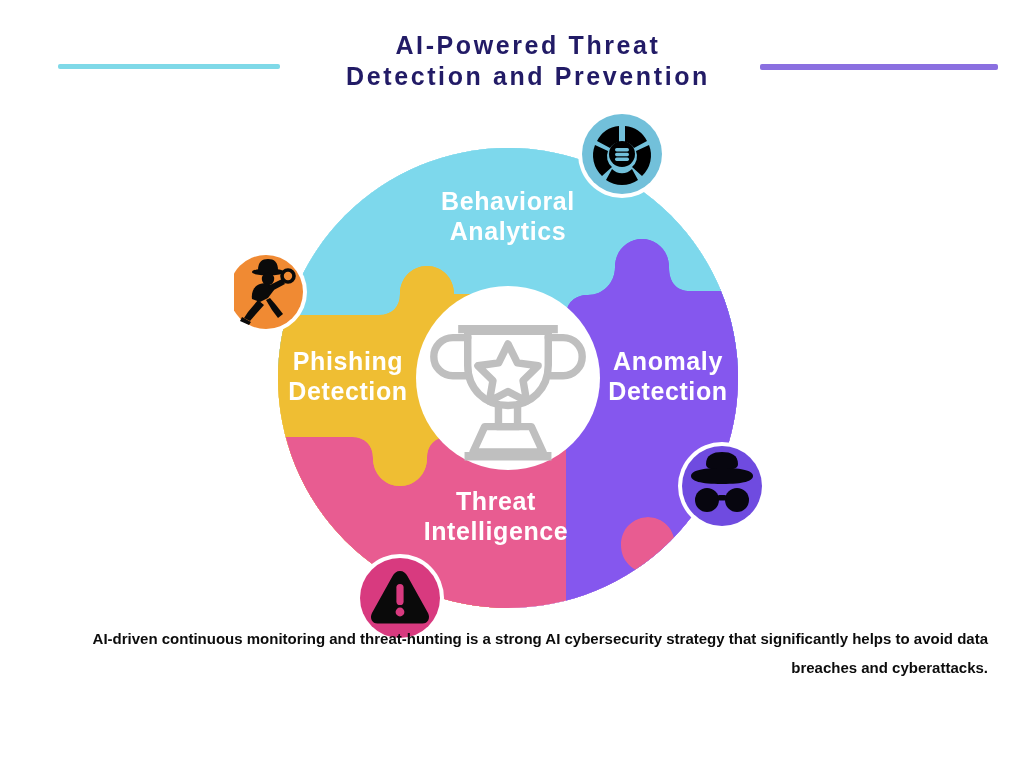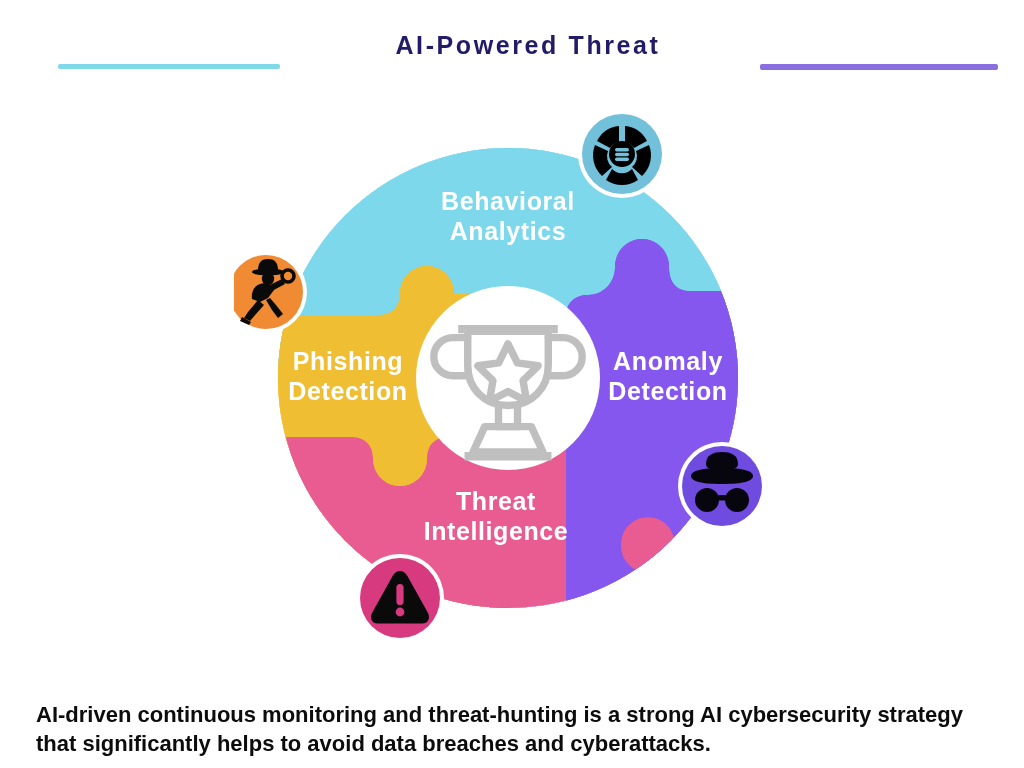--- a/index.html
+++ b/index.html
@@ -72,38 +72,39 @@
     font-family: "Liberation Sans", sans-serif;
     font-size: 25px;
     font-weight: bold;
     letter-spacing: 0.6px;
   }
 
   
   #caption {
     position: absolute;
     left: 36px;
-    top: 700px;
+    top: 624px;
     width: 952px;
-    text-align: left;
+    text-align: right;
     color: #0c0c0c;
-    font-size: 22px;
+    font-size: 15px;
     font-weight: bold;
     line-height: 29px;
     font-family: "Liberation Sans", sans-serif;
   }
 </style>
 </head>
 <body>
 
 <div id="header">
   <div id="title-rule-left"></div>
   <div id="title-rule-right"></div>
   <div id="page-title">
     <span class="tline">AI-Powered Threat</span>
+    <span class="tline">Detection and Prevention</span>
   </div>
 </div>
 
 <div id="diagram">
 <svg width="548" height="548" viewBox="0 0 548 548" xmlns="http://www.w3.org/2000/svg">
   <defs>
 
     <clipPath id="wheelClip">
       <circle cx="274" cy="274" r="230"></circle>
     </clipPath>

